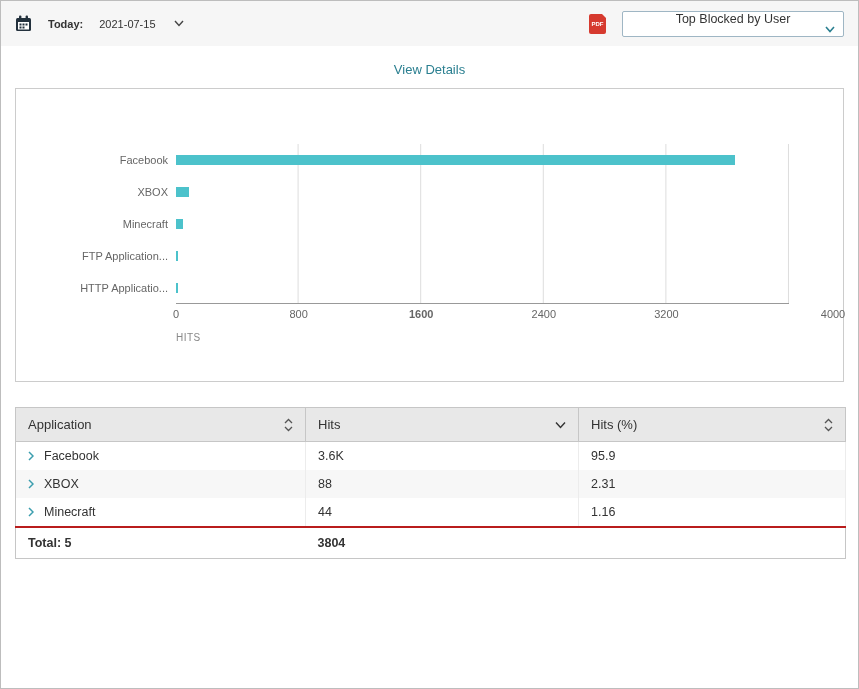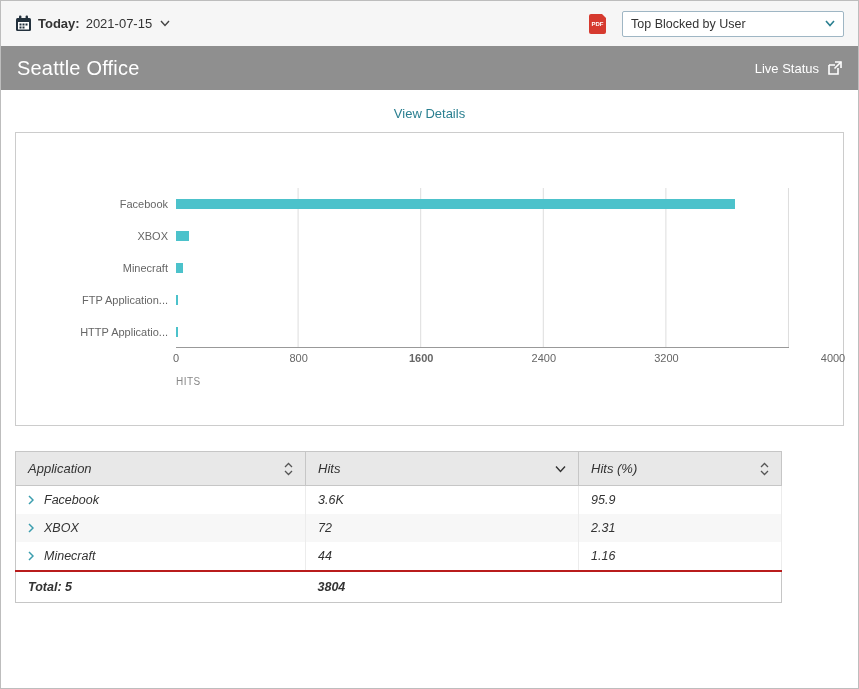--- a/index.html
+++ b/index.html
@@ -17,22 +17,22 @@
   }
 
   
   .topbar {
     height: 45px;
     background: #f6f6f6;
     display: flex; align-items: center;
     padding: 0 14px;
   }
   .date-picker {
-    display: flex; align-items: center; gap: 6px;
-    cursor: pointer; font-size: 13px; color: #333; justify-content: center;
+    display: flex; align-items: center; gap: 16px;
+    cursor: pointer; font-size: 11px; color: #333; justify-content: center;
   }
   .date-picker .cal { width: 17px; height: 17px; display: block; }
   .date-label { font-weight: bold; }
   .chev-dn { width: 10px; height: 7px; display: block; margin-left: 2px; }
   .topbar-right { margin-left: auto; display: flex; align-items: center; gap: 16px; }
   .pdf-btn {
     width: 17px; height: 20px; background: #d63a2f; border-radius: 2px;
     color: #fff; font-size: 6px; font-weight: bold;
     display: flex; align-items: center; justify-content: center;
     cursor: pointer; position: relative;
@@ -40,20 +40,21 @@
   .pdf-btn::before {
     content: ""; position: absolute; top: 0; right: 0;
     border-top: 4px solid #f6f6f6; border-left: 4px solid transparent;
   }
   .report-select {
     width: 222px; height: 26px;
     background: #fff; border: 1px solid #9fb6c4; border-radius: 2px;
     display: flex; align-items: center;
     padding: 0 8px; font-size: 12.5px; color: #333;
     cursor: pointer;
+    flex-direction: column;
   }
   .report-select .sel-chev { margin-left: auto; width: 10px; height: 7px; }
 
   
   .page-header {
     height: 44px; background: #8f8f8f;
     display: flex; align-items: center; justify-content: space-between;
     padding: 0 16px; color: #fff;
   }
   .page-title { font-size: 20px; font-weight: 400; letter-spacing: 0.2px; }
@@ -93,25 +94,24 @@
   .chart-tick {
     position: absolute; top: 0; transform: translateX(-50%);
     font-size: 11px; color: #666;
   }
   .chart-xlabel {
     margin-top: 8px; font-size: 10px; color: #888; letter-spacing: 0.5px;
   }
 
   
   .data-table {
-    width: 767px; margin: 25px 0 6px 0;
+    width: 831px; margin: 25px 0 6px 0;
     border-collapse: collapse; table-layout: fixed;
     border: 1px solid #c6c6c6;
     font-size: 13px;
-    font-style: italic;
   }
   .data-table col.c1 { width: 290px; }
   .data-table col.c2 { width: 273px; }
   .data-table thead th {
     background: #e8e8e8;
     border: 1px solid #c6c6c6;
     text-align: left; font-weight: 400; color: #333;
     padding: 9px 12px; font-size: 13px;
     cursor: pointer;
   }
@@ -161,31 +161,20 @@
       </div>
       <div class="report-select">
         <span>Top Blocked by User</span>
         <svg class="sel-chev" viewBox="0 0 10 7">
           <path d="M1 1 L5 5.5 L9 1" fill="none" stroke="#2a7f90" stroke-width="1.6"></path>
         </svg>
       </div>
     </div>
   </div>
 
-  <div class="page-header">
-    <div class="page-title">Seattle Office</div>
-    <div class="live-status">
-      <span>Live Status</span>
-      <svg viewBox="0 0 15 15">
-        <path d="M2 4 h6 M2 4 v9 h9 v-6" fill="none" stroke="#fff" stroke-width="1.6"></path>
-        <path d="M8 1 h6 v6" fill="none" stroke="#fff" stroke-width="1.6"></path>
-        <path d="M14 1 L7.5 7.5" fill="none" stroke="#fff" stroke-width="1.6"></path>
-      </svg>
-    </div>
-  </div>
 
   <div class="content">
 
     <div class="view-details-row">
       <a class="view-details">View Details</a>
     </div>
 
     <div class="chart-panel">
       <div class="chart-body">
         <div class="chart-labels">
@@ -277,21 +266,21 @@
           </tr>
           <tr>
             <td>
               <div class="app-cell">
                 <svg class="row-chev" viewBox="0 0 6 10">
                   <path d="M1 1 L5 5 L1 9" fill="none" stroke="#3b9eae" stroke-width="1.5"></path>
                 </svg>
                 <span>XBOX</span>
               </div>
             </td>
-            <td>72</td>
+            <td>88</td>
             <td>2.31</td>
           </tr>
           <tr>
             <td>
               <div class="app-cell">
                 <svg class="row-chev" viewBox="0 0 6 10">
                   <path d="M1 1 L5 5 L1 9" fill="none" stroke="#3b9eae" stroke-width="1.5"></path>
                 </svg>
                 <span>Minecraft</span>
               </div>

